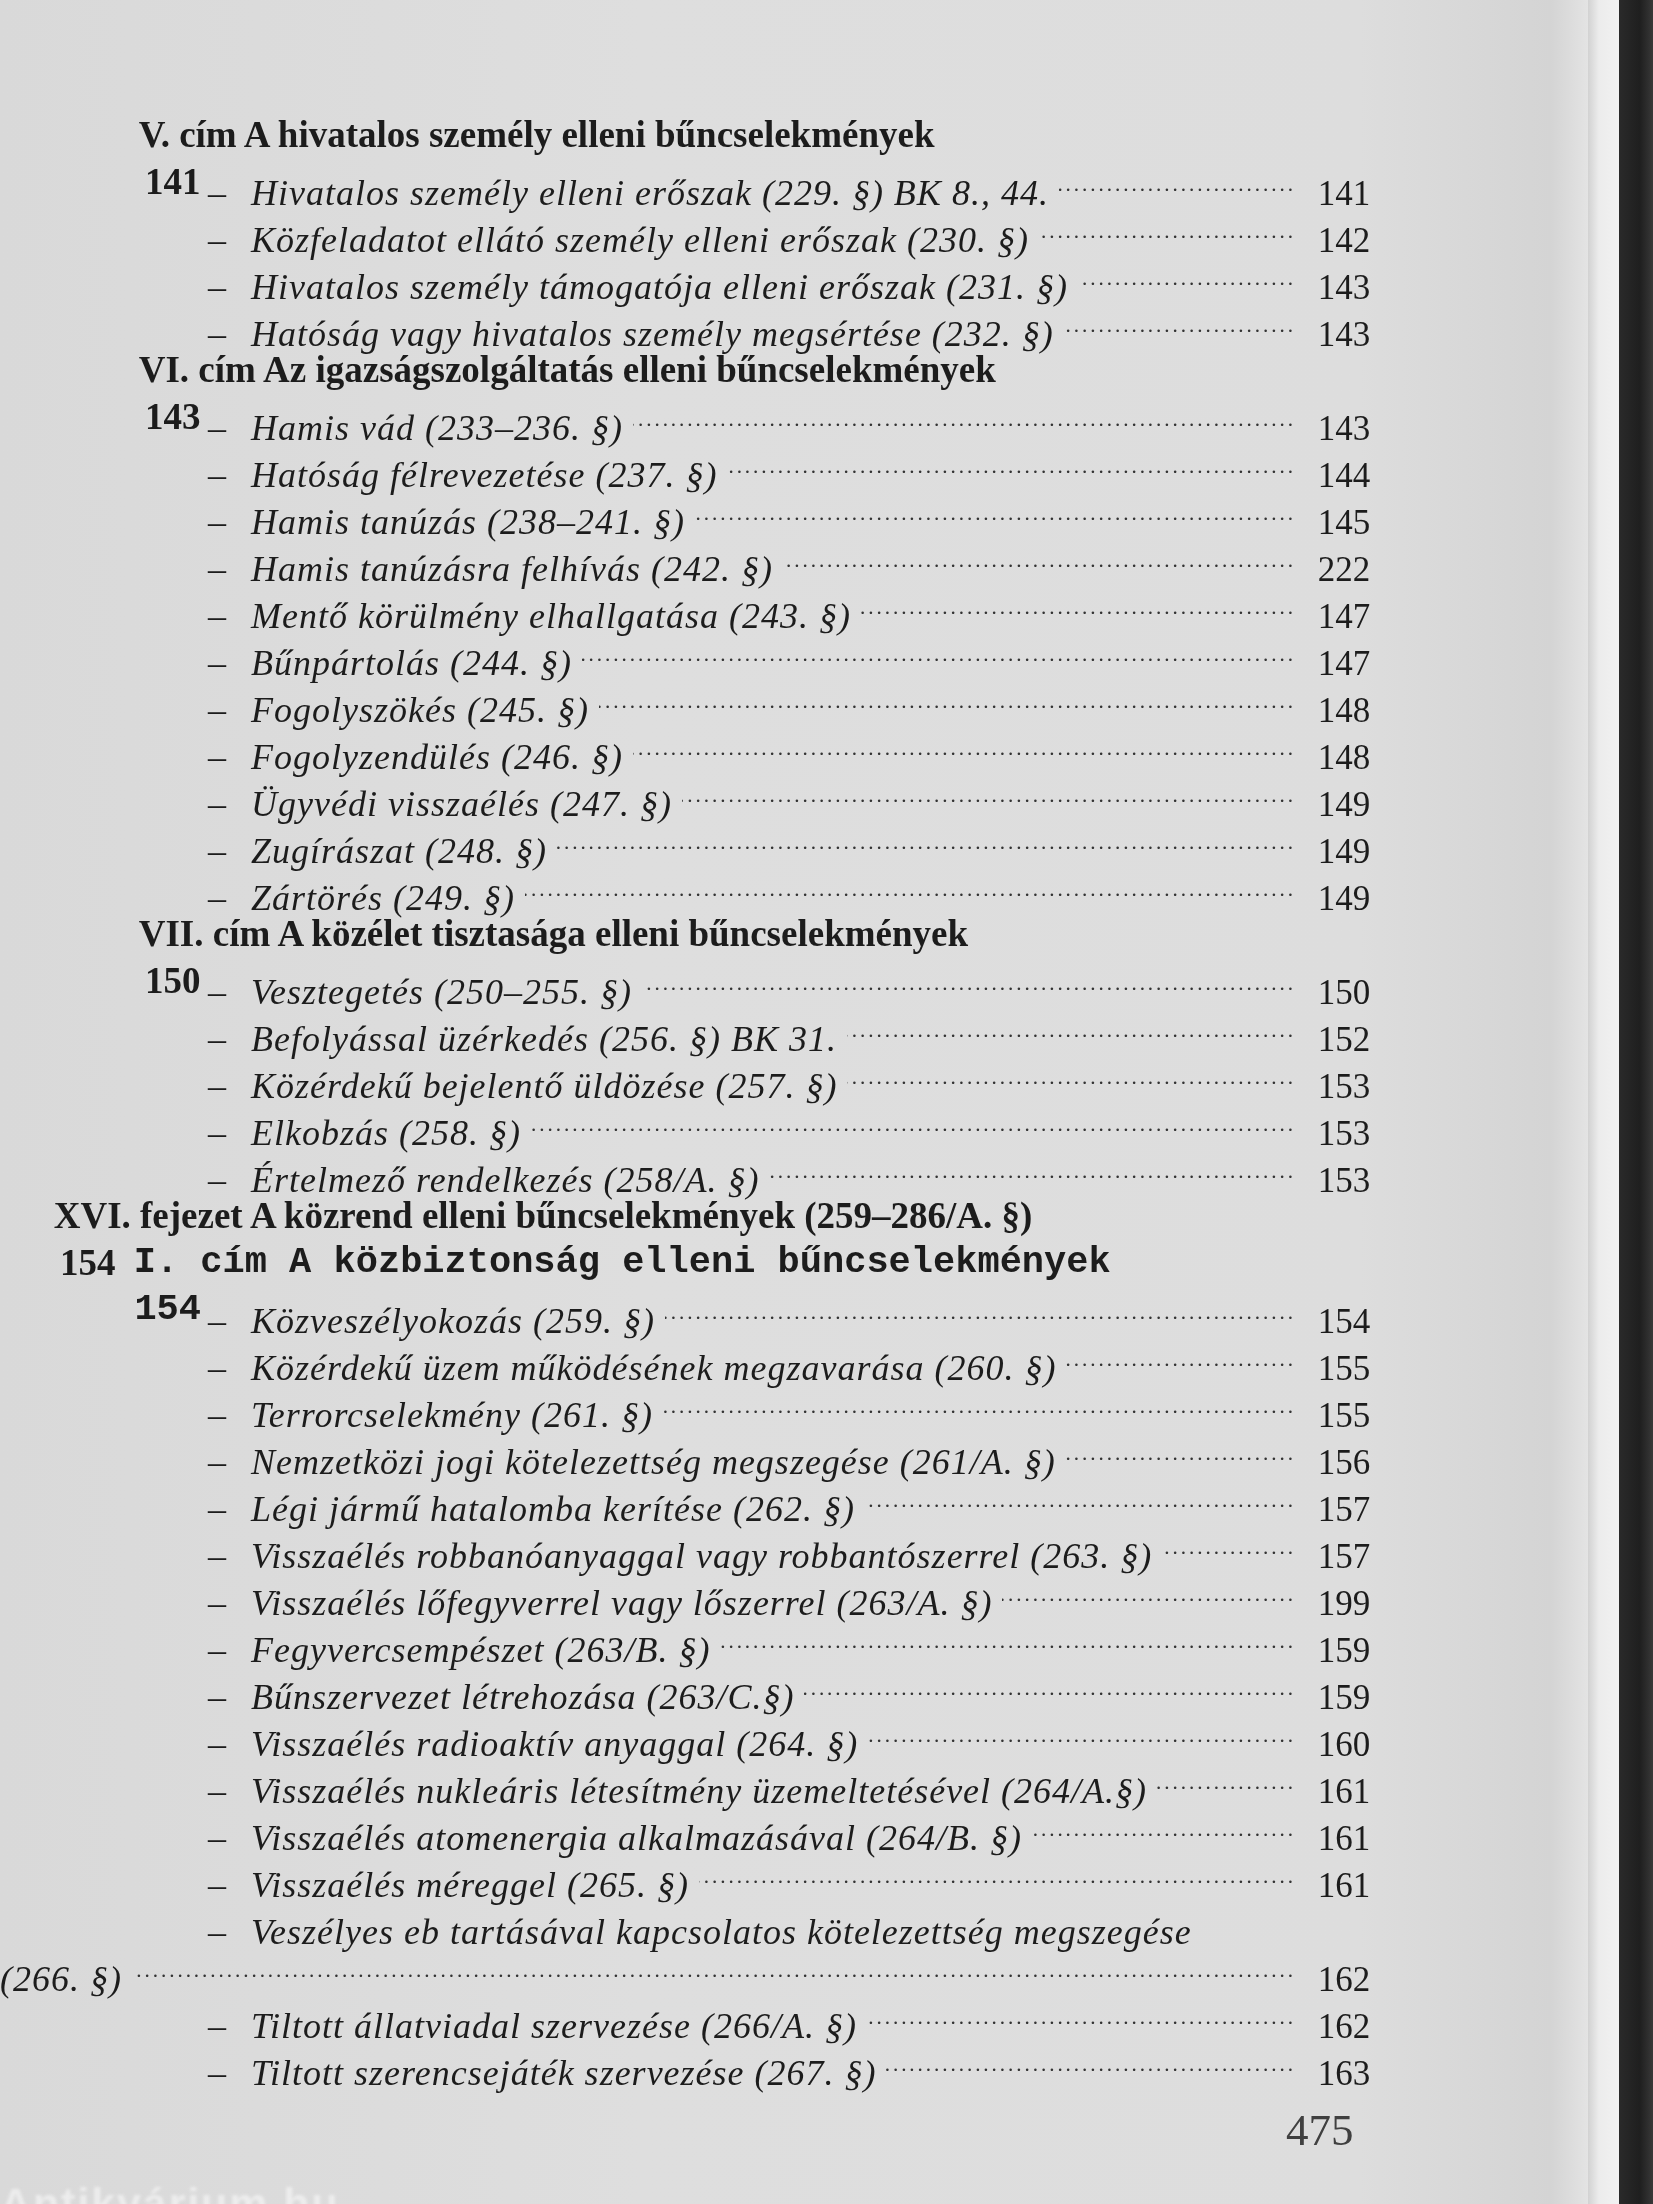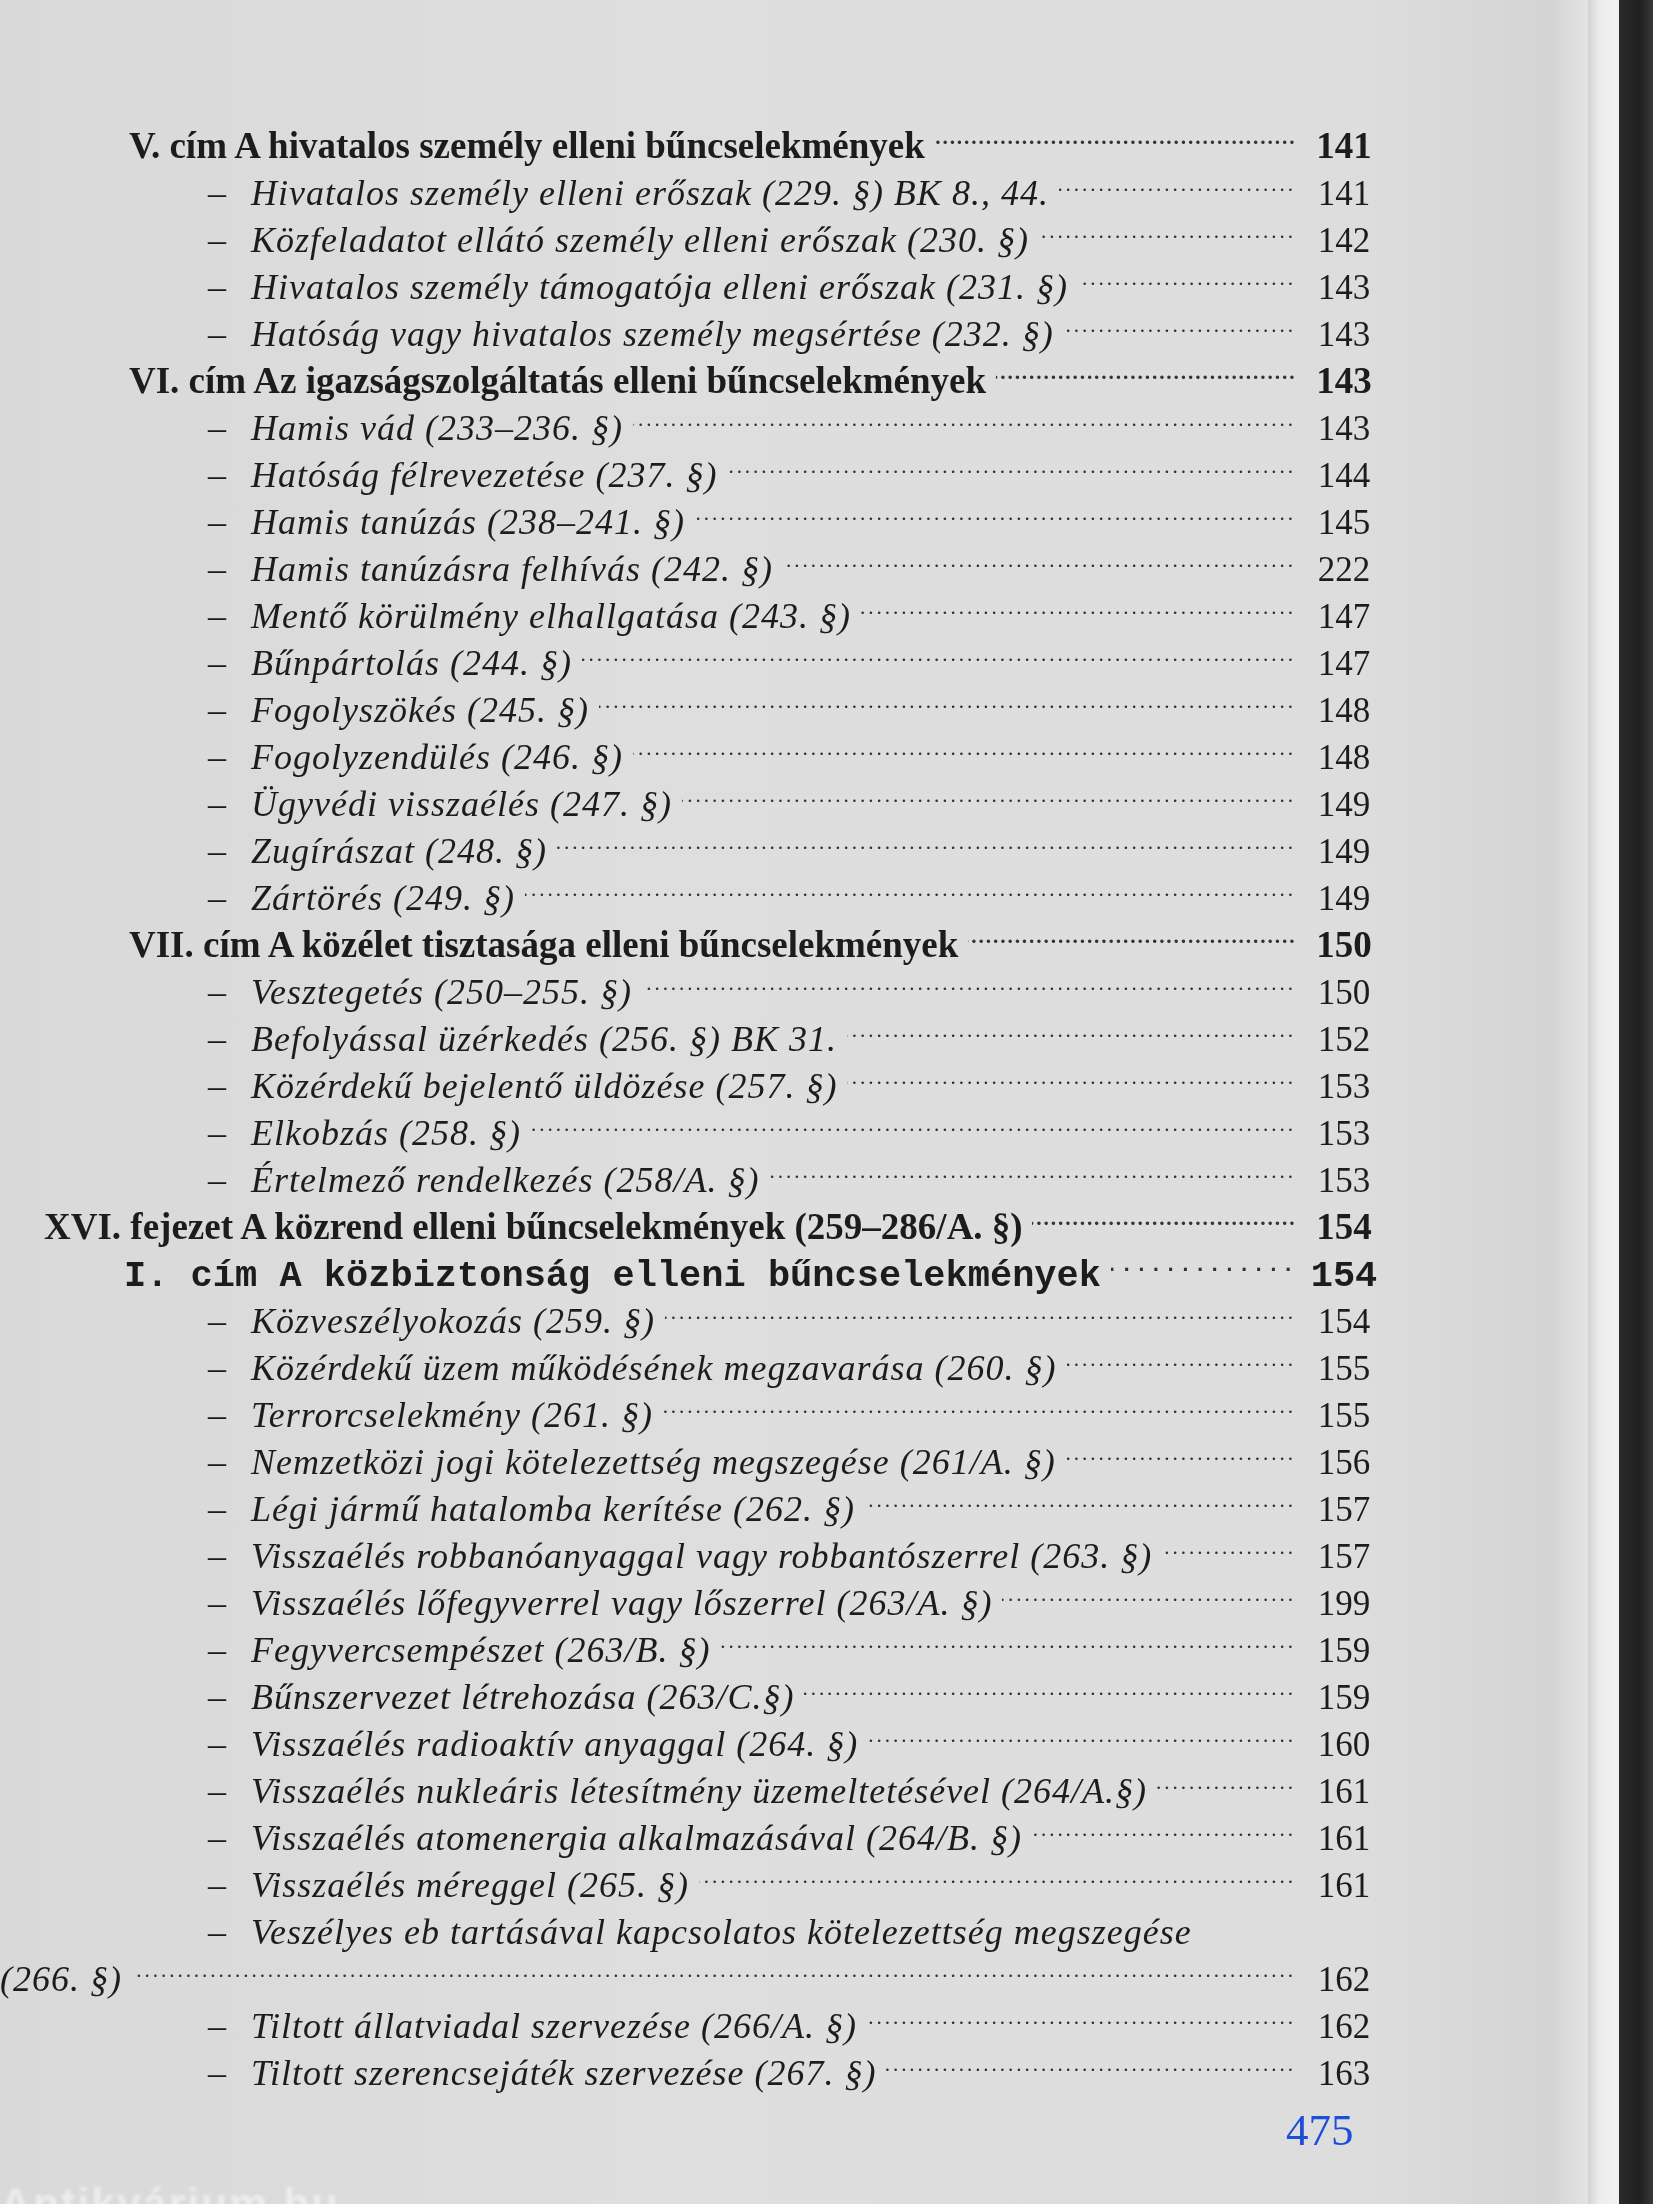--- a/index.html
+++ b/index.html
@@ -26,33 +26,33 @@
     position: relative; height: 47px; display: flex; align-items: baseline;
     font-size: 37px; line-height: 47px; white-space: nowrap;
   }
   .row .lead { flex: 1 1 auto; overflow: hidden; margin: 0 13.6px 0 9.7px; height: 47px; position: relative; }
   .row .lead::before {
     content: "..........................................................................................................................................................................................................................";
     position: absolute; right: 0; bottom: 9.7px; font-size: 21.3px; line-height: 21.3px; letter-spacing: 2.9px; color: #333;
   }
   .row.h .lead::before { font-weight: bold; letter-spacing: 1.9px; }
   .row .num { flex: 0 0 auto; min-width: 68px; text-align: center; }
-  .row.h { font-weight: bold; font-size: 37px; }
+  .row.h { font-weight: bold; font-size: 37px; flex-direction: column; }
   .row.i { font-style: italic; font-size: 36px; letter-spacing: 1px; }
   .row .dash { font-style: normal; display: inline-block; width: 43px; }
   .row.i .num { font-style: normal; font-size: 35px; letter-spacing: 0; }
   .row.cont .lead { }
   .row.nolead .lead::before { content: ""; }
   .lvl-xvi { padding-left: 44px; }
   .lvl-cim { padding-left: 129px; }
   .lvl-cim1 { padding-left: 124px; font-family: Liberation Mono, monospace; }
   .lvl-item { padding-left: 208px; }
   .lvl-cont { }
   .pagenum {
-    position: absolute; left: 1286px; top: 2104px; font-size: 45px; color: #1d4ed8;
+    position: absolute; left: 1286px; top: 2104px; font-size: 45px; color: #404040;
   }
   .watermark {
     position: absolute; left: 0; top: 2179px; font-family: "Liberation Sans", sans-serif;
     font-size: 43px; font-weight: bold; color: #f3f3f3; opacity: 0.75; filter: blur(1.5px);
     letter-spacing: 1.9px;
   }
 </style>
 </head>
 <body>
 

